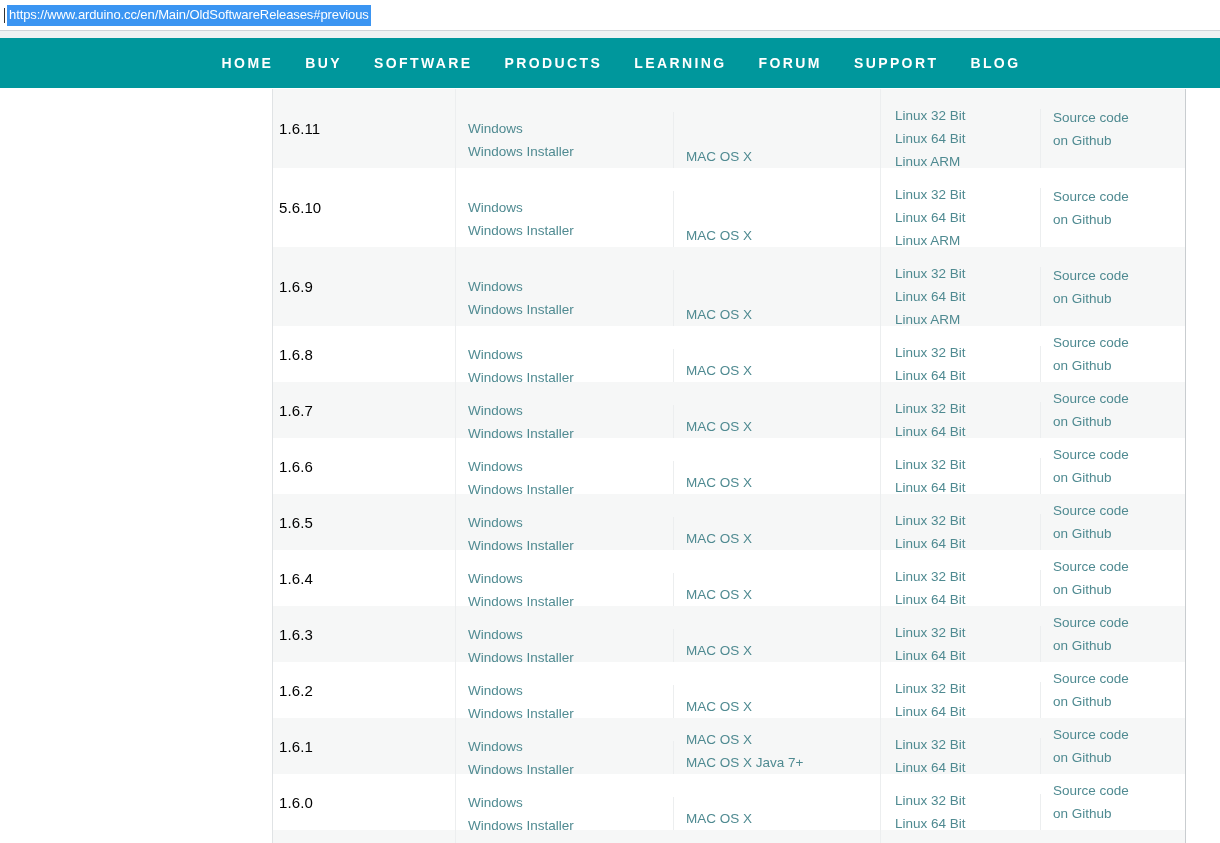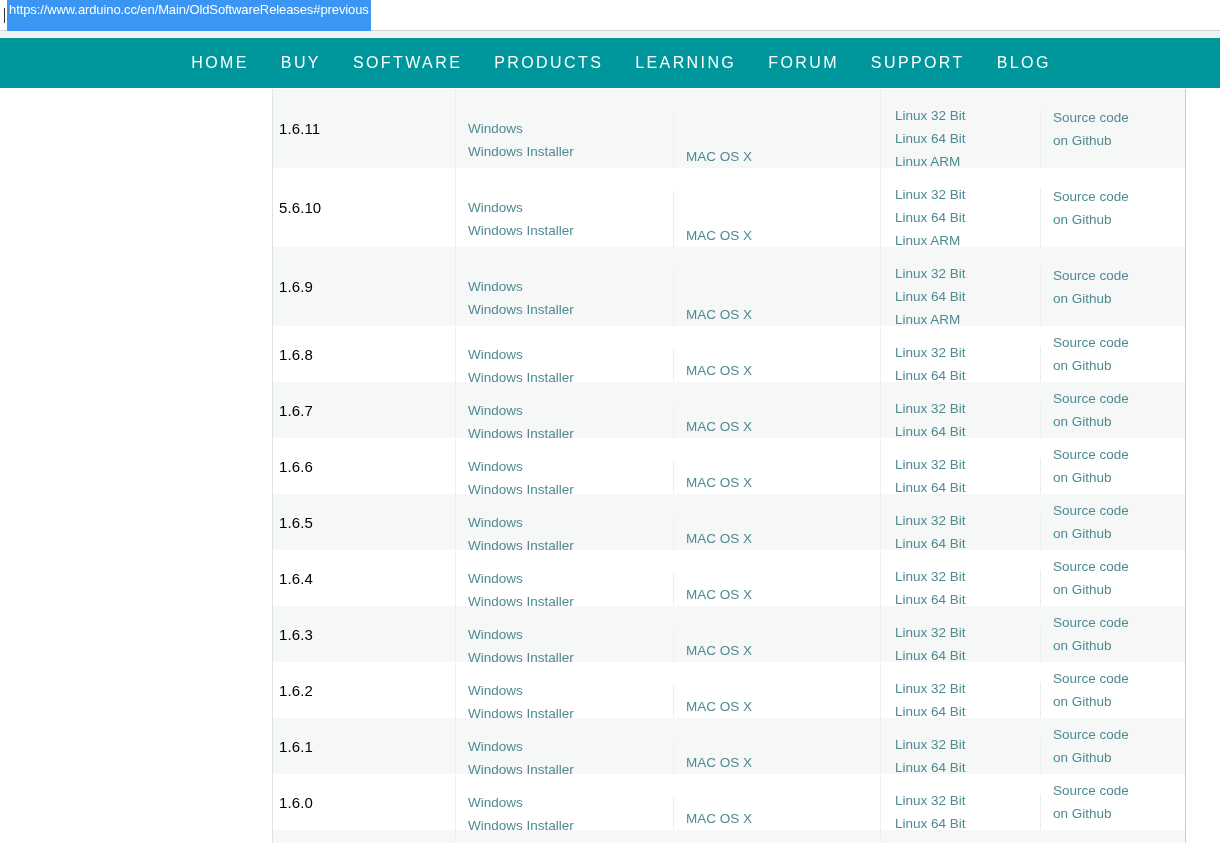--- a/index.html
+++ b/index.html
@@ -39,21 +39,21 @@
     width: 1px;
     height: 15px;
     background: #333;
     margin-right: 2px;
   }
   .url-text {
     background: #3b95f2;
     color: #ffffff;
     font-size: 13px;
     line-height: 18px;
-    padding: 1px 2px 12px 2px;
+    padding: 1px 2px 2px 2px;
     white-space: nowrap;
     letter-spacing: -0.1px;
   }
   .urlbar-sep {
     position: absolute;
     left: 0; top: 31px;
     width: 1220px;
     height: 7px;
     background: #eef2f3;
   }
@@ -70,22 +70,22 @@
     justify-content: center;
   }
   .navbar .menu {
     display: flex;
     align-items: center;
     gap: 0px;
     margin-left: 22px;
   }
   .nav-item {
     color: #ffffff;
-    font-size: 16px;
-    font-weight: normal;
+    font-size: 14px;
+    font-weight: bold;
     letter-spacing: 2.4px;
     padding: 0 16px;
     white-space: nowrap;
     text-decoration: none;
     cursor: pointer;
   }
 
   
   .content {
     position: absolute;
@@ -389,20 +389,21 @@
         <div class="row short alt">
           <div class="cell c-version">
             <span class="version">1.6.1</span>
           </div>
           <div class="cell c-win">
             <a class="lnk">Windows</a>
             <a class="lnk">Windows Installer</a>
           </div>
           <div class="cell c-mac">
             <a class="lnk">MAC OS X</a>
+            <a class="lnk">MAC OS X Java 7+</a>
           </div>
           <div class="cell c-linux">
             <a class="lnk">Linux 32 Bit</a>
             <a class="lnk">Linux 64 Bit</a>
           </div>
           <div class="cell c-src">
             <a class="lnk">Source code</a>
             <a class="lnk">on Github</a>
           </div>
         </div>

